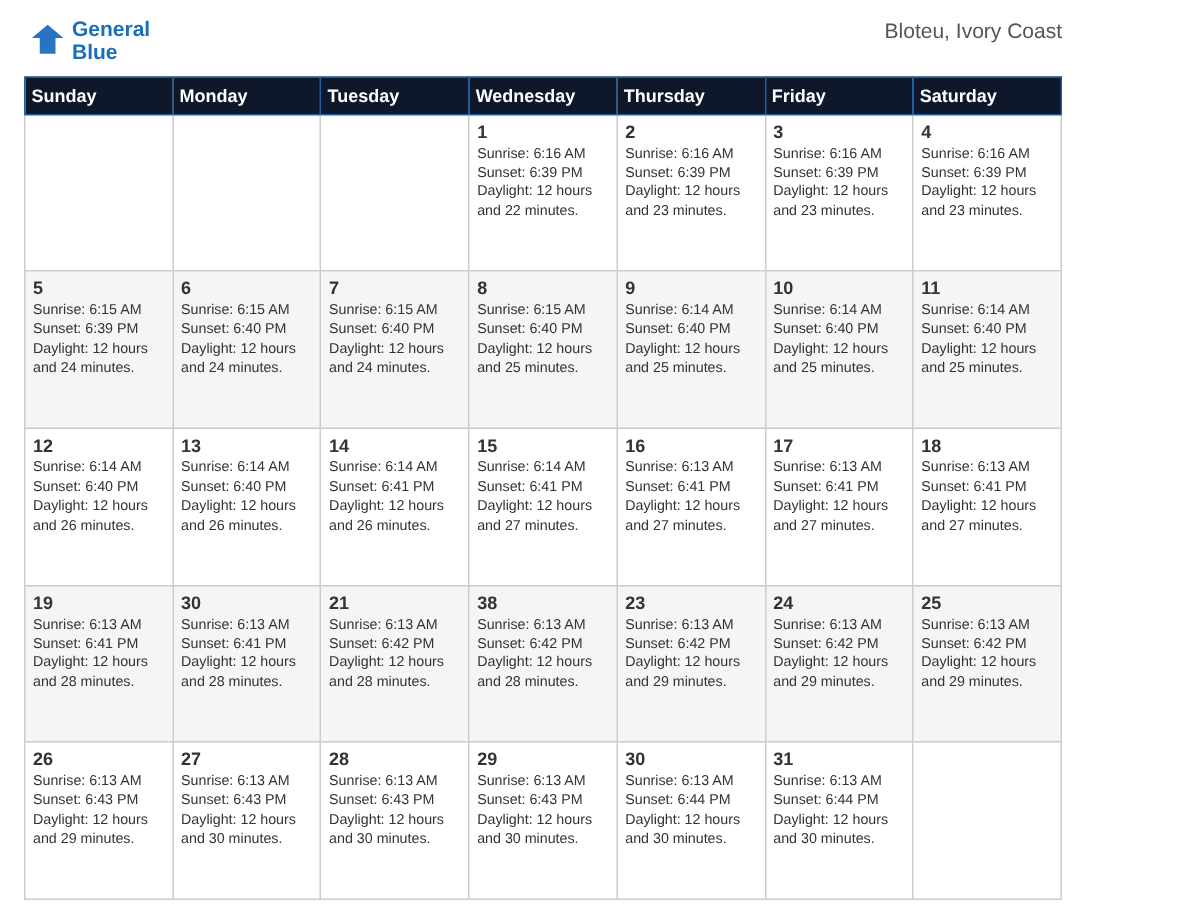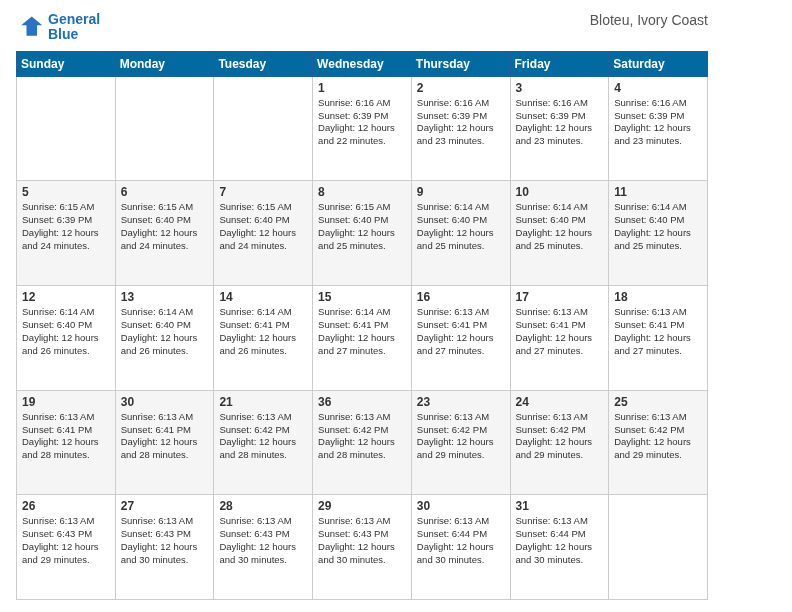--- a/index.html
+++ b/index.html
@@ -54,21 +54,21 @@
       color: #555;
     }
     .calendar {
       flex: 1;
       border: 1px solid #ccc;
       border-collapse: collapse;
       width: 100%;
       table-layout: fixed;
     }
     .calendar thead tr th {
-      background: #0369a1;
+      background: #0f172a;
       color: #fff;
       font-size: 12px;
       font-weight: bold;
       padding: 5px 4px;
       border: 1px solid #1e5fa0;
       text-align: left;
     }
     .calendar tbody tr td {
       border: 1px solid #ccc;
       vertical-align: top;
@@ -279,21 +279,21 @@
 and 28 minutes.</div>
           </td>
           <td>
             <span class="day-number">21</span>
             <div class="cell-info" style="white-space: pre-line;">Sunrise: 6:13 AM
 Sunset: 6:42 PM
 Daylight: 12 hours
 and 28 minutes.</div>
           </td>
           <td>
-            <span class="day-number">36</span>
+            <span class="day-number">38</span>
             <div class="cell-info" style="white-space: pre-line;">Sunrise: 6:13 AM
 Sunset: 6:42 PM
 Daylight: 12 hours
 and 28 minutes.</div>
           </td>
           <td>
             <span class="day-number">23</span>
             <div class="cell-info" style="white-space: pre-line;">Sunrise: 6:13 AM
 Sunset: 6:42 PM
 Daylight: 12 hours

